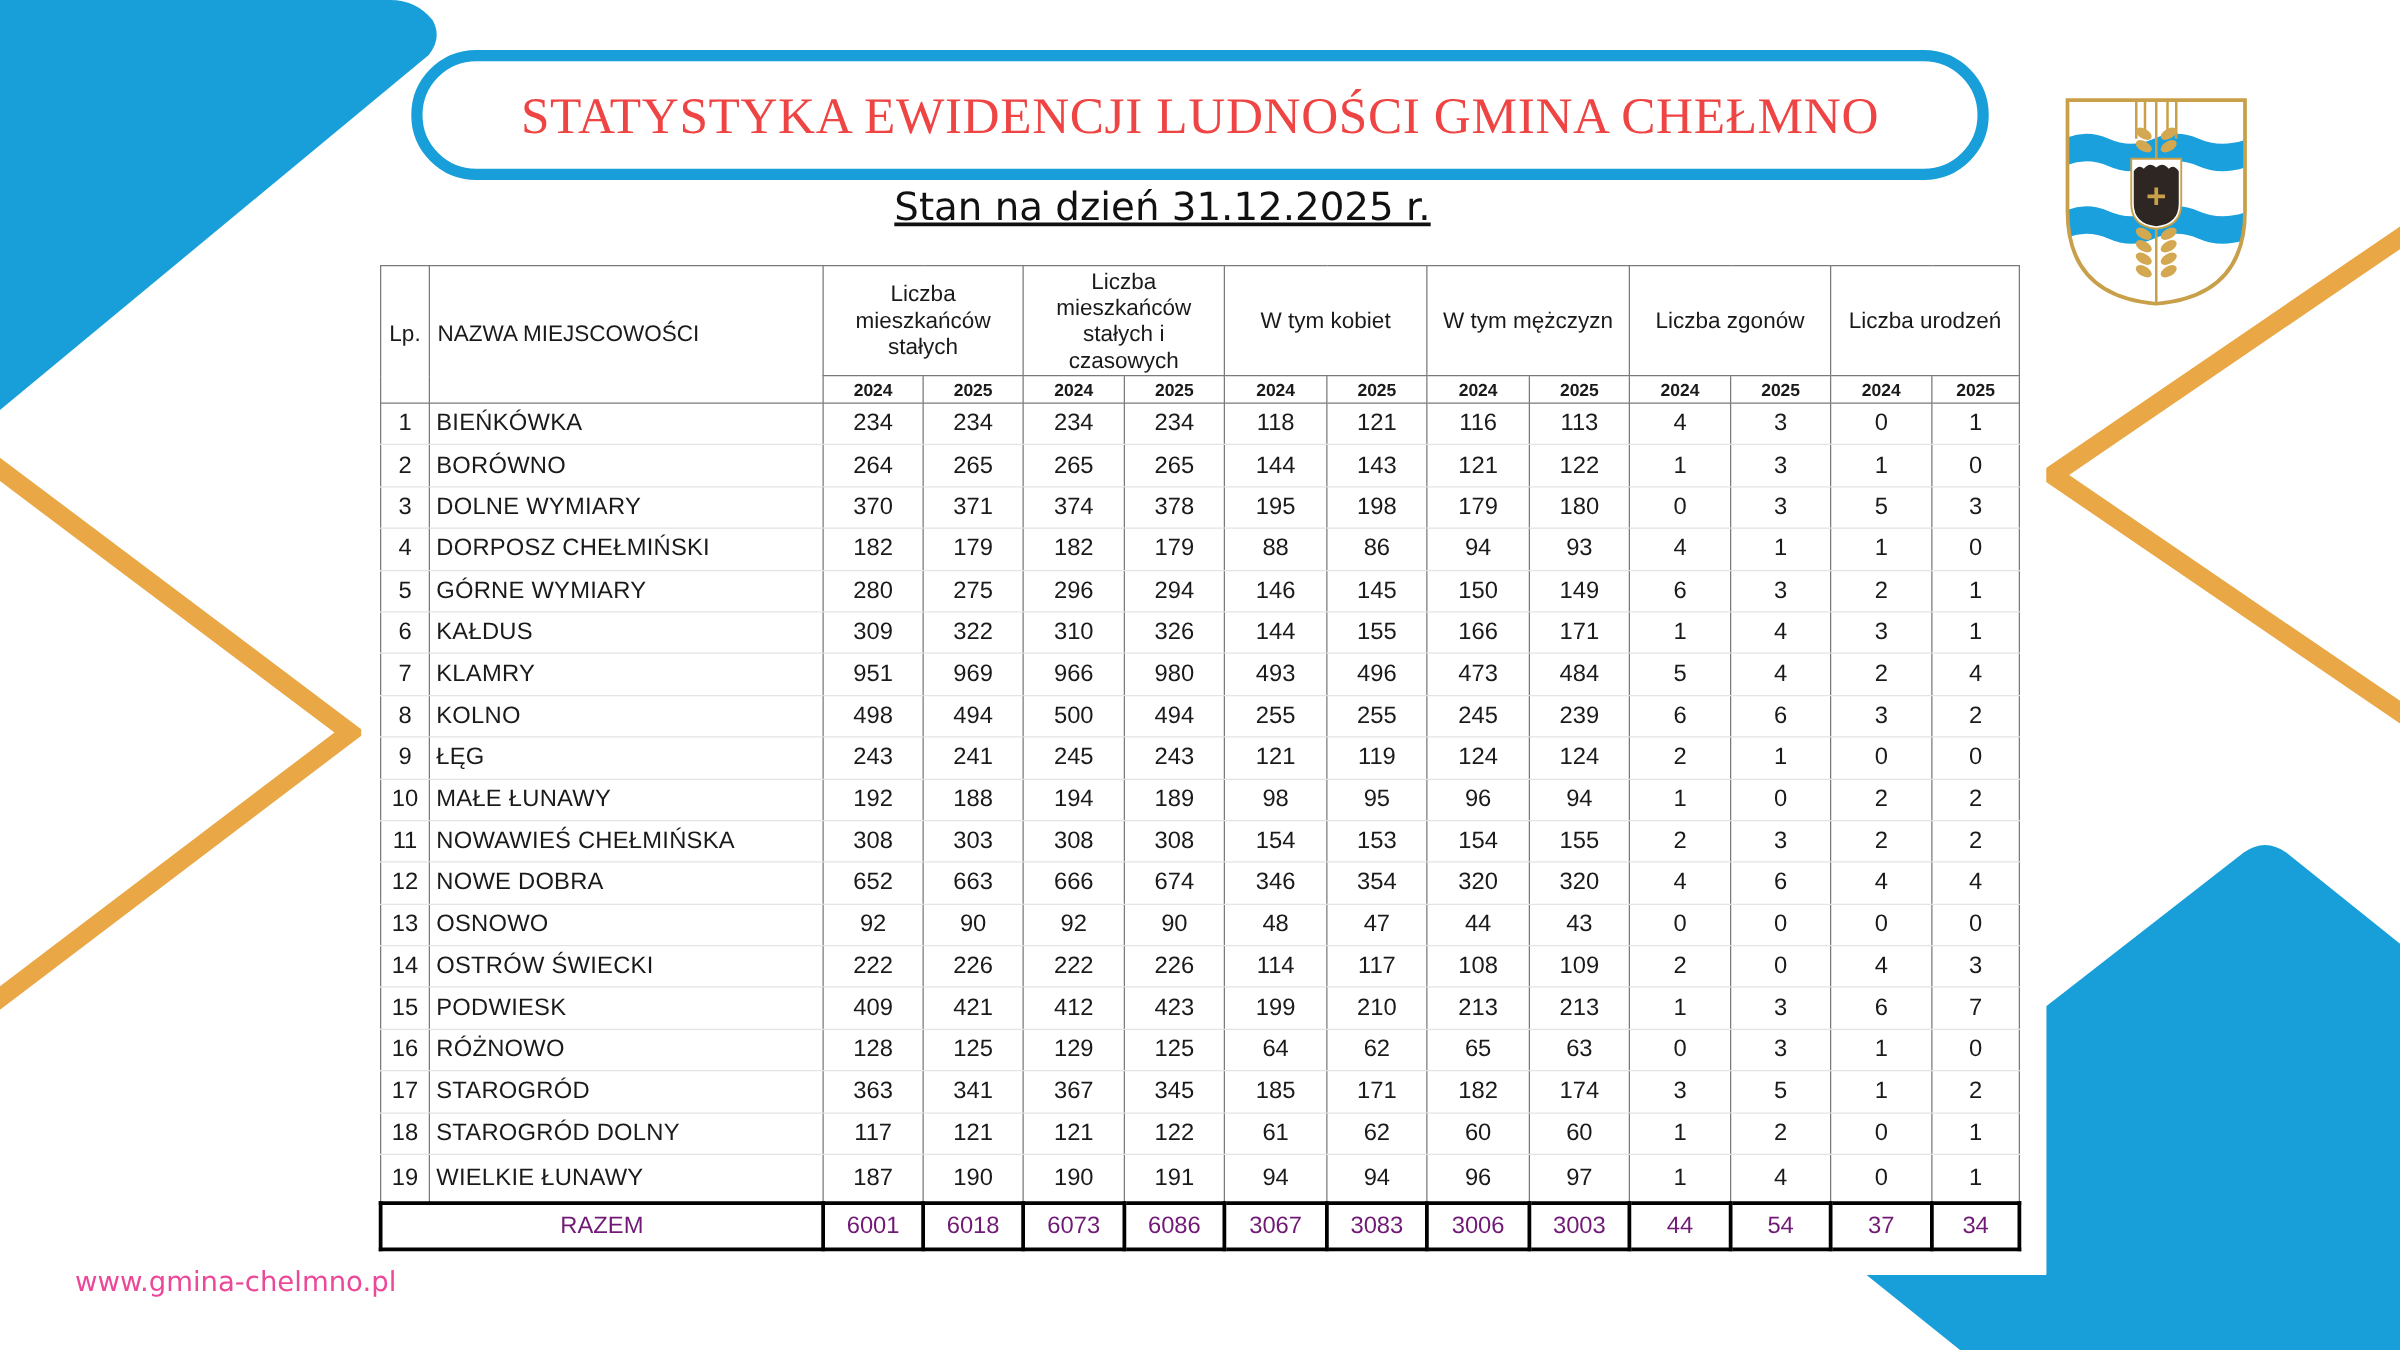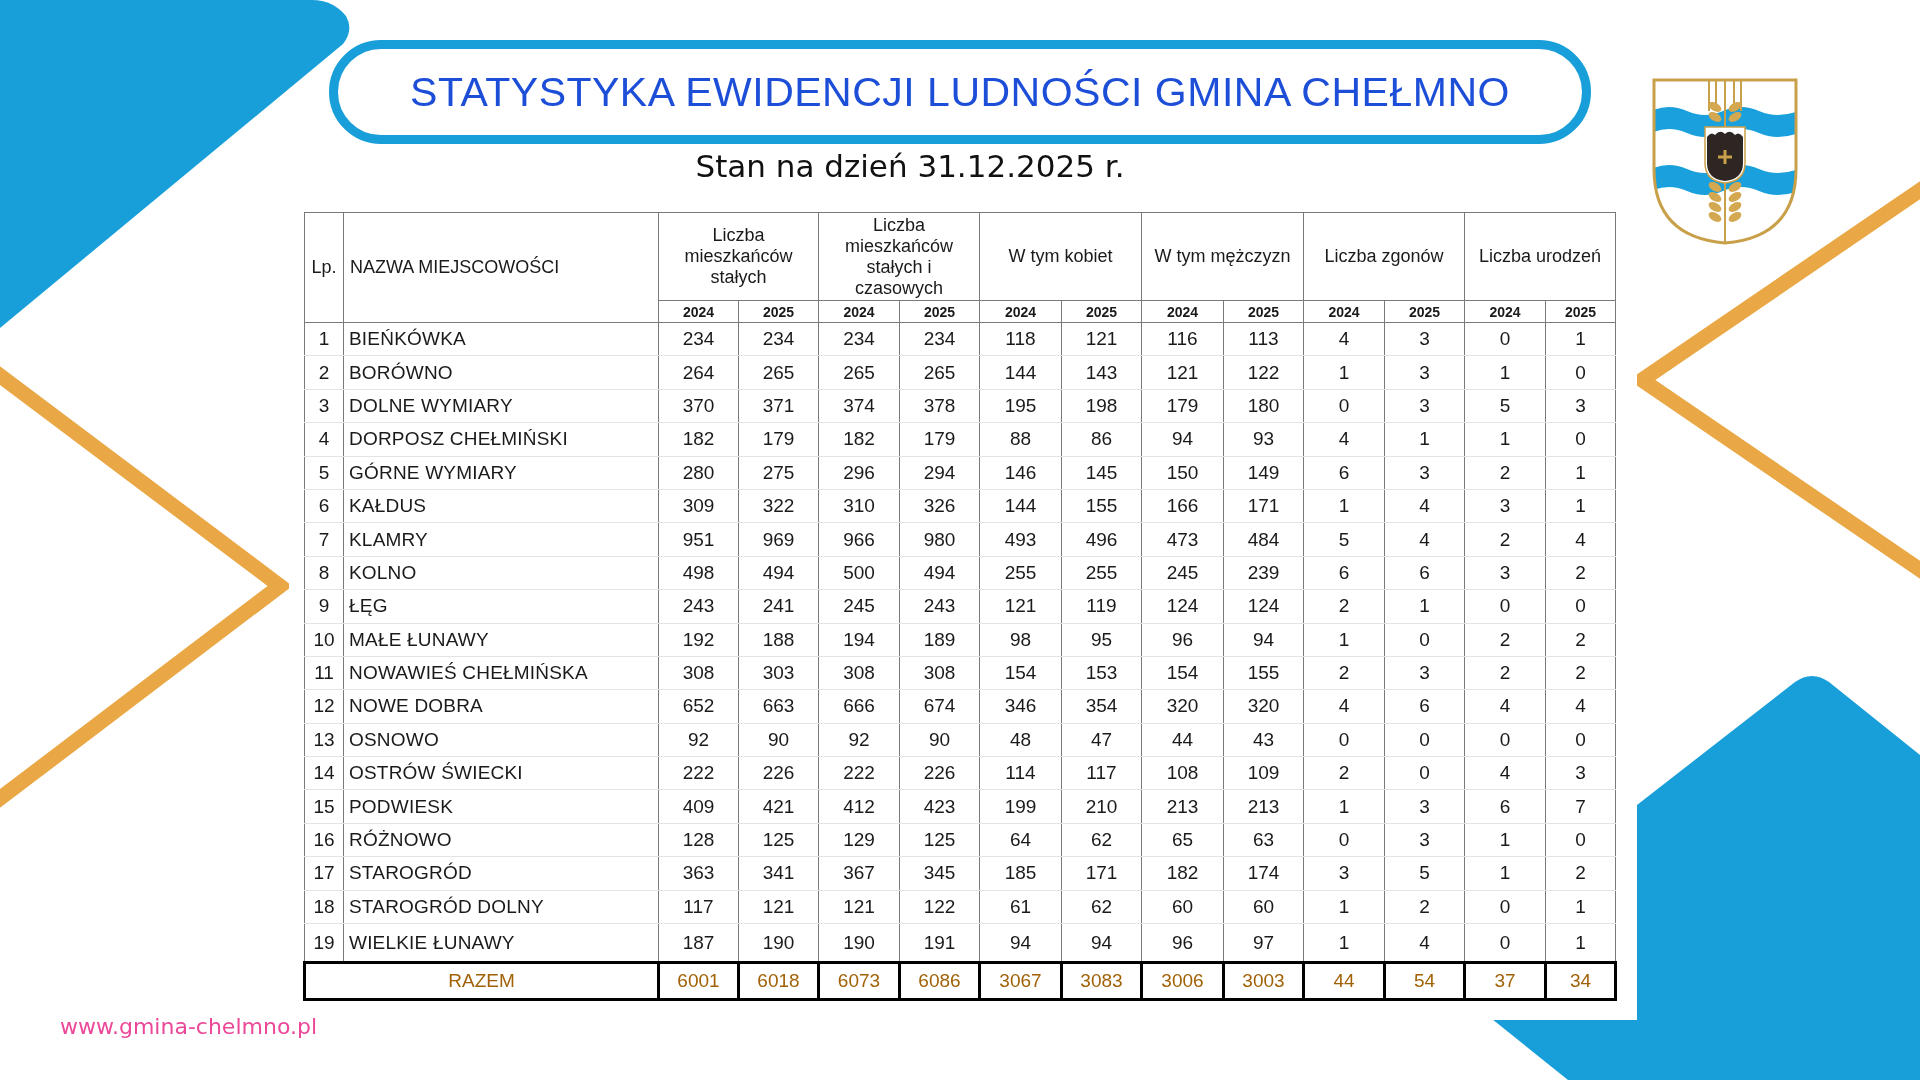--- a/index.html
+++ b/index.html
@@ -7,26 +7,26 @@
     width: 1920px; height: 1080px; overflow: hidden; position: relative;
     background: #ffffff; font-family: "Liberation Sans", sans-serif; color: #111;
   }
   .deco { position: absolute; left: 0; top: 0; width: 1920px; height: 1080px; z-index: 0; }
   .title-pill {
     position: absolute; left: 329px; top: 40px; width: 1244px; height: 86px;
     border: 9px solid #189fd9; border-radius: 52px; background: #fff; z-index: 2;
     display: flex; align-items: center; justify-content: center;
   }
   .title-text {
-    font-family: Liberation Sans, sans-serif; font-size: 41px; letter-spacing: 0.5px;
-    color: #1d4ed8; white-space: nowrap;
+    font-family: Liberation Serif, serif; font-size: 41px; letter-spacing: 0.5px;
+    color: #ef4444; white-space: nowrap;
   }
   .subtitle {
-    position: absolute; left: 600px; top: 148px; width: 620px; text-align: center;
-    font-family: "DejaVu Sans", sans-serif; font-size: 31px; color: #111; z-index: 2;
+    position: absolute; left: 620px; top: 148px; width: 620px; text-align: center;
+    font-family: "DejaVu Sans", sans-serif; font-size: 31px; color: #111; z-index: 2; text-decoration: underline;
   }
   .crest { position: absolute; left: 1651px; top: 77px; width: 148px; height: 170px; z-index: 2; }
   .paper {
     position: absolute; left: 289px; top: 200px; width: 1348px; height: 820px;
     background: #fff; z-index: 1;
   }
   table.stats {
     position: absolute; left: 303px; top: 212px; border-collapse: collapse; z-index: 2;
     font-family: "Liberation Sans", sans-serif; table-layout: fixed;
   }
@@ -36,21 +36,21 @@
   }
   table.stats th.group { font-size: 18px; line-height: 21px; vertical-align: middle; }
   table.stats th.year { font-size: 14px; height: 21px; font-weight: bold; }
   table.stats th.lp { font-size: 18px; }
   table.stats th.name { text-align: left; padding-left: 6px; font-size: 18px; margin-left: 30px; }
   table.stats td.name { text-align: left; padding-left: 5px; font-size: 19px; letter-spacing: 0.2px; }
   table.stats tbody tr { height: 33.4px; }
   table.stats tbody td { border-top: 1px solid #e4e4e4; border-bottom: 1px solid #e4e4e4; }
   table.stats tbody td.name, table.stats tbody td.lp { }
   table.stats tr.total td {
-    border: 3px solid #000; height: 34px; font-size: 19px; color: #a16207;
+    border: 3px solid #000; height: 34px; font-size: 19px; color: #701a75;
   }
   .url {
     position: absolute; left: 60px; top: 1014px; font-family: "DejaVu Sans", sans-serif;
     font-size: 22px; color: #ec4899; z-index: 2;
   }
 </style>
 </head>
 <body>
 
 <svg class="deco" viewBox="0 0 1920 1080" xmlns="http://www.w3.org/2000/svg">

